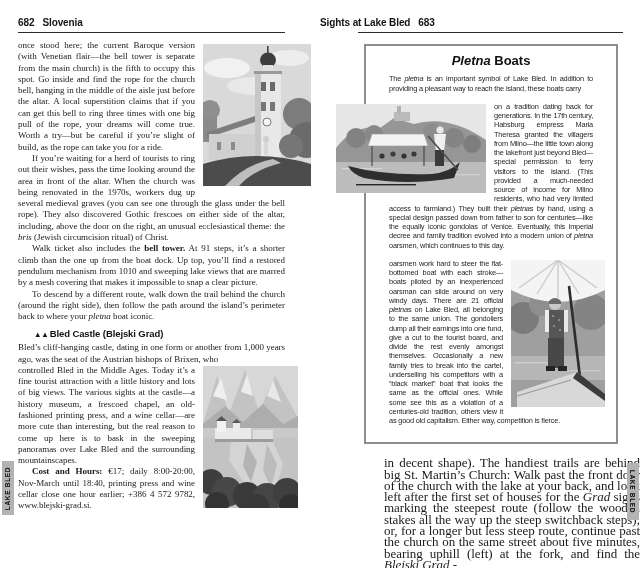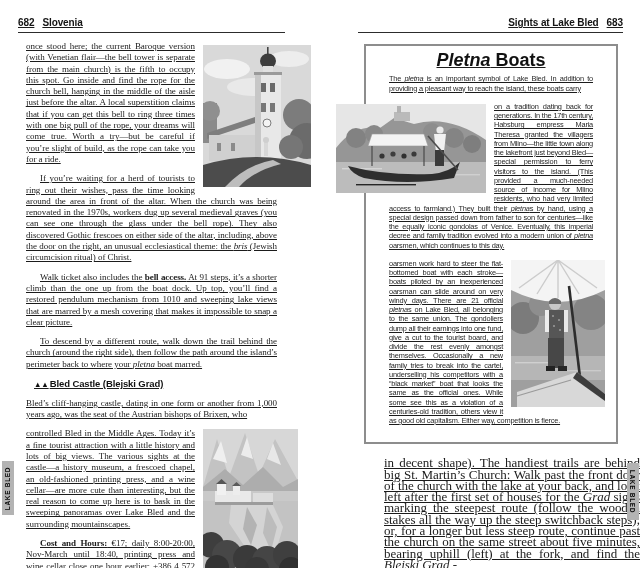--- a/index.html
+++ b/index.html
@@ -1,50 +1,50 @@
 <!DOCTYPE html>
 <html><head>
 <meta charset="utf-8">
 <style>
   html,body { margin:0; padding:0; }
   body { width:640px; height:568px; background:#ffffff; color:#1b1b1b;
          font-family:"Liberation Serif", serif; overflow:hidden; }
   .spread { display:flex; width:640px; height:568px; position:relative; }
-  .page { position:relative; width:320px; height:544px;text-decoration:underline; }
+  .page { position:relative; width:320px; height:544px; }
 
   .pg-header { font-family:"Liberation Sans", sans-serif; font-weight:bold;
                font-size:10px; letter-spacing:-0.1px; color:#141414; }
   .page.left  .pg-header { margin:17px 0 0 18px; }
-  .page.right .pg-header { margin:17px 17px 0 0; text-align:right; }
+  .page.right .pg-header { margin:17px 17px 0 0; text-align:left; }
   .hgap { display:inline-block; width:8px; }
   .rule { height:1px; background:#2c2c2c; margin-top:4px; }
   .page.left  .rule { margin-left:18px; width:267px; }
   .page.right .rule { margin-left:38px; width:265px; }
 
   .col { margin:7px 0 0 18px; width:267px; font-size:9px; line-height:11.3px;
          text-align:justify; letter-spacing:-0.05px; }
-  p { margin:8px; text-indent:14px; }
+  p { margin:0; text-indent:14px; }
   p.noind { text-indent:0; }
   .b { font-weight:bold; }
   .i { font-style:italic; }
 
   .photo { overflow:hidden; background:#dcdcdc; }
   .photo svg { display:block; width:100%; height:100%; }
   .photo.church { float:right; width:108px; height:142px; margin:4px -26px 3px 8px; }
   .photo.castle { float:right; width:95px;  height:142px; margin:1px -13px 3px 8px; }
 
   .sight-heading { font-family:"Liberation Sans", sans-serif; font-size:9.5px;
                    font-weight:bold; color:#111; margin:6px 0 2px 16px; letter-spacing:-0.1px; }
   .tri { font-size:7.5px; margin-right:1px; vertical-align:0.5px; }
 
   .box { margin:11px 0 0 44px; width:222px; border:2px solid #8d8d8d;
          padding:9px 14px 8px 14px; min-height:364px;
          font-family:"Liberation Sans", sans-serif; font-size:7.4px;
          line-height:9.25px; letter-spacing:-0.2px; text-align:justify; color:#262626; }
-  .box-title { text-align:center; font-size:18px; font-weight:bold; color:#111;
+  .box-title { text-align:center; font-size:13px; font-weight:bold; color:#111;
                letter-spacing:0; margin:1px 0 7px 0; }
   .box p { margin:9px; text-indent:12px; }
   .box p.noind { text-indent:0; }
   .photo.boat { float:left;  width:150px; height:89px;  margin:2px 8px 3px -44px; }
   .photo.oars { float:right; width:94px;  height:147px; margin:1px -3px 3px 8px; }
 
   .bottom-par { margin:13px 0 0 64px; width:256px; font-size:13px; line-height:11.3px;
                 text-align:justify; letter-spacing:-0.05px; }
 
   .vtab { position:absolute; background:#b3b3b3; display:flex;
@@ -95,22 +95,22 @@
           <circle cx="104" cy="96" r="18" fill="#6b6b6b"></circle>
           <circle cx="88" cy="102" r="12" fill="#767676"></circle>
           <path d="M0 120 Q54 104 108 120 L108 142 L0 142 Z" fill="#4c4c4c"></path>
           <path d="M22 142 Q42 120 70 115 L78 119 Q50 126 36 142 Z" fill="#bdbdbd"></path>
           <rect x="61" y="97" width="4" height="14" fill="#d8d8d8"></rect>
           <circle cx="63" cy="95" r="3" fill="#cfcfcf"></circle>
         </svg>
       </div>
       <p class="noind"><span class="">once stood here; the current Baroque version (with Venetian flair—the bell tower is separate from the main church) is the fifth to occupy this spot. Go inside and find the rope for the church bell, hanging in the middle of the aisle just before the altar. A local superstition claims that if you can get this bell to ring three times with one big pull of the rope, your dreams will come true. Worth a try—but be careful if you’re slight of build, as the rope can take you for a ride.</span></p>
       <p><span class="">If you’re waiting for a herd of tourists to ring out their wishes, pass the time looking around the area in front of the altar. When the church was being renovated in the 1970s, workers dug up several medieval graves (you can see one through the glass under the bell rope). They also discovered Gothic frescoes on either side of the altar, including, above the door on the right, an unusual ecclesiastical theme: the </span><span class="i">bris</span><span class=""> (Jewish circumcision ritual) of Christ.</span></p>
-      <p><span class="">Walk ticket also includes the </span><span class="b ">bell access.</span><span class=""> At 91 steps, it’s a shorter climb than the one up from the boat dock. Up top, you’ll find a restored pendulum mechanism from 1010 and sweeping lake views that are marred by a mesh covering that makes it impossible to snap a clear picture.</span></p>
-      <p><span class="">To descend by a different route, walk down the trail behind the church (around the right side), then follow the path around the island’s perimeter back to where your </span><span class="i">pletna</span><span class=""> boat marred.</span></p>
+      <p><span class="">Walk ticket also includes the </span><span class="b ">bell tower.</span><span class=""> At 91 steps, it’s a shorter climb than the one up from the boat dock. Up top, you’ll find a restored pendulum mechanism from 1010 and sweeping lake views that are marred by a mesh covering that makes it impossible to snap a clear picture.</span></p>
+      <p><span class="">To descend by a different route, walk down the trail behind the church (around the right side), then follow the path around the island’s perimeter back to where your </span><span class="i">pletna</span><span class=""> boat iconic.</span></p>
 
       <h2 class="sight-heading">
         <span class="tri">▲▲</span><span>Bled Castle (Blejski Grad)</span>
       </h2>
       <p class="noind"><span class="">Bled’s cliff-hanging castle, dating in one form or another from 1,000 years ago, was the seat of the Austrian bishops of Brixen, who</span></p>
 
       <div class="photo castle">
         <svg viewBox="0 0 95 142" xmlns="http://www.w3.org/2000/svg">
           <rect width="95" height="142" fill="#c3c3c3"></rect>
           <polygon points="0,58 14,10 26,48 42,4 56,46 72,10 95,52 95,0 0,0" fill="#d7d7d7"></polygon>

